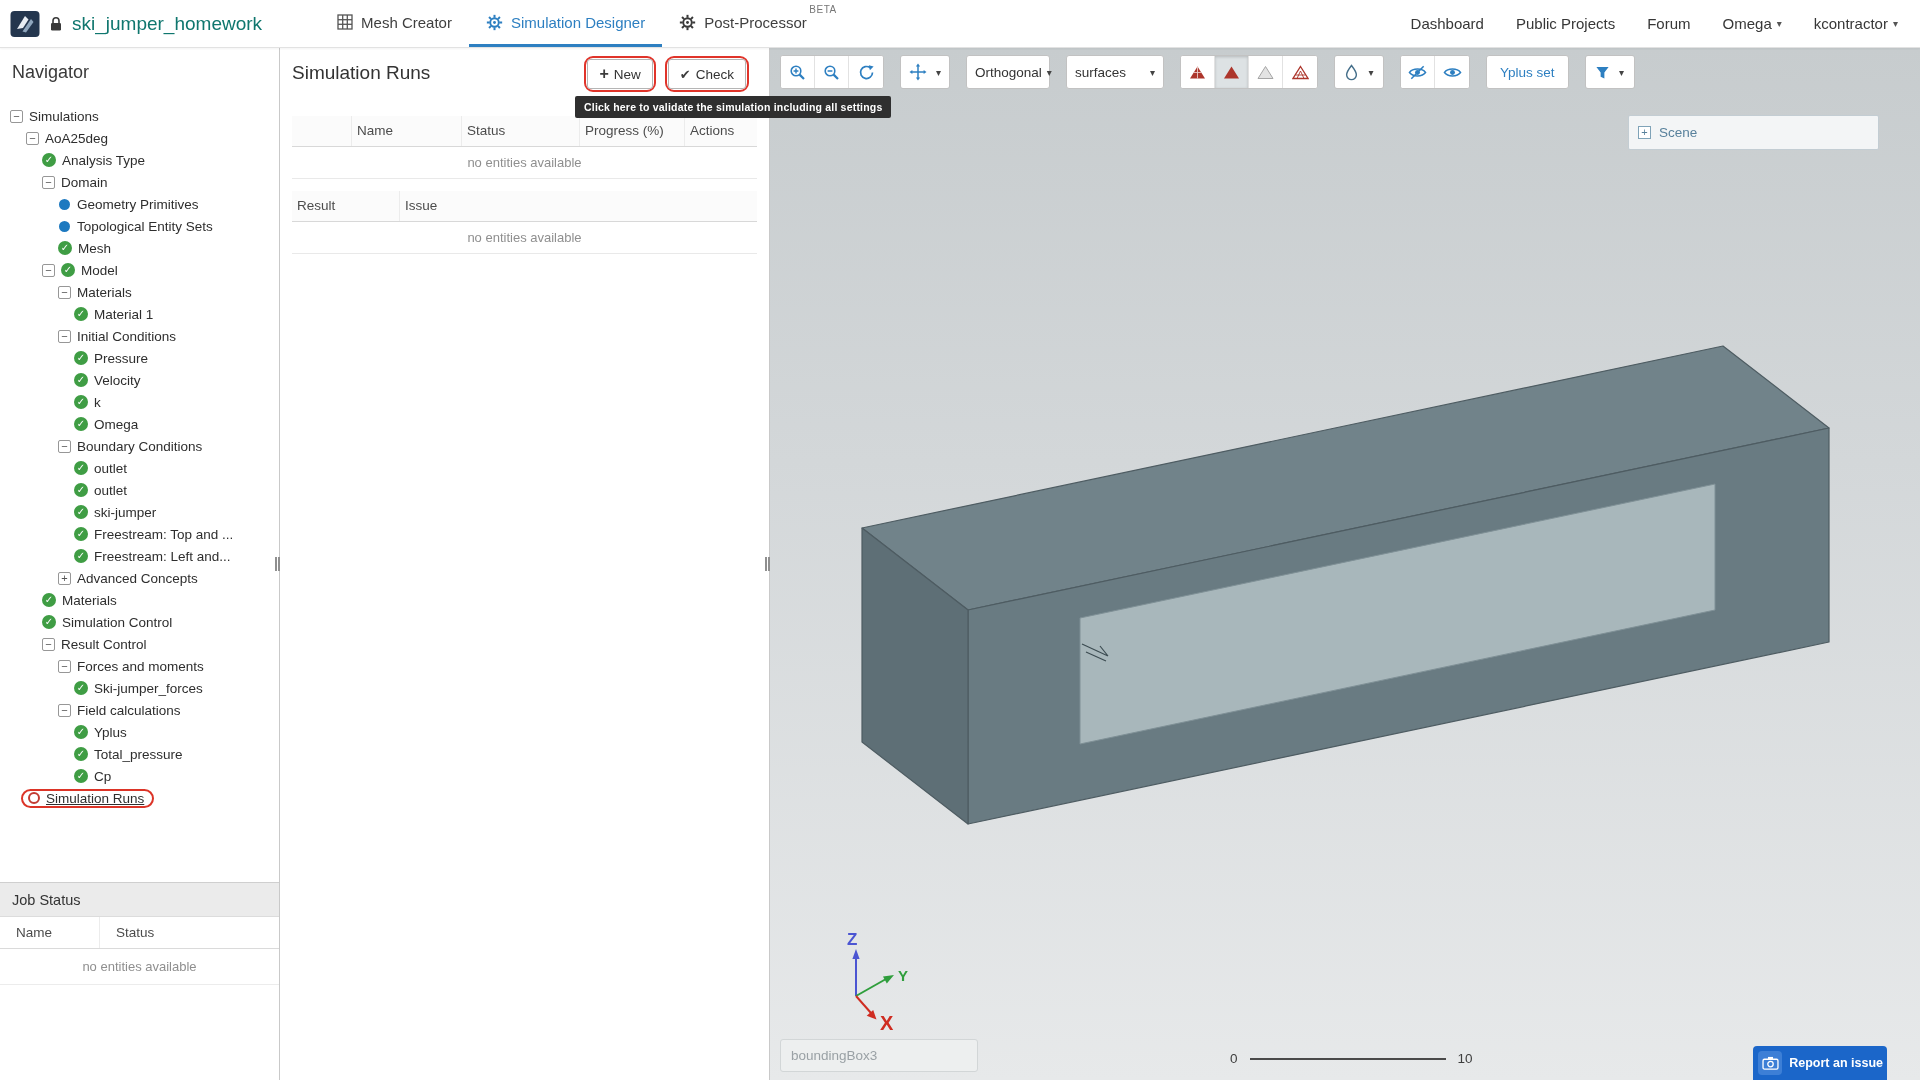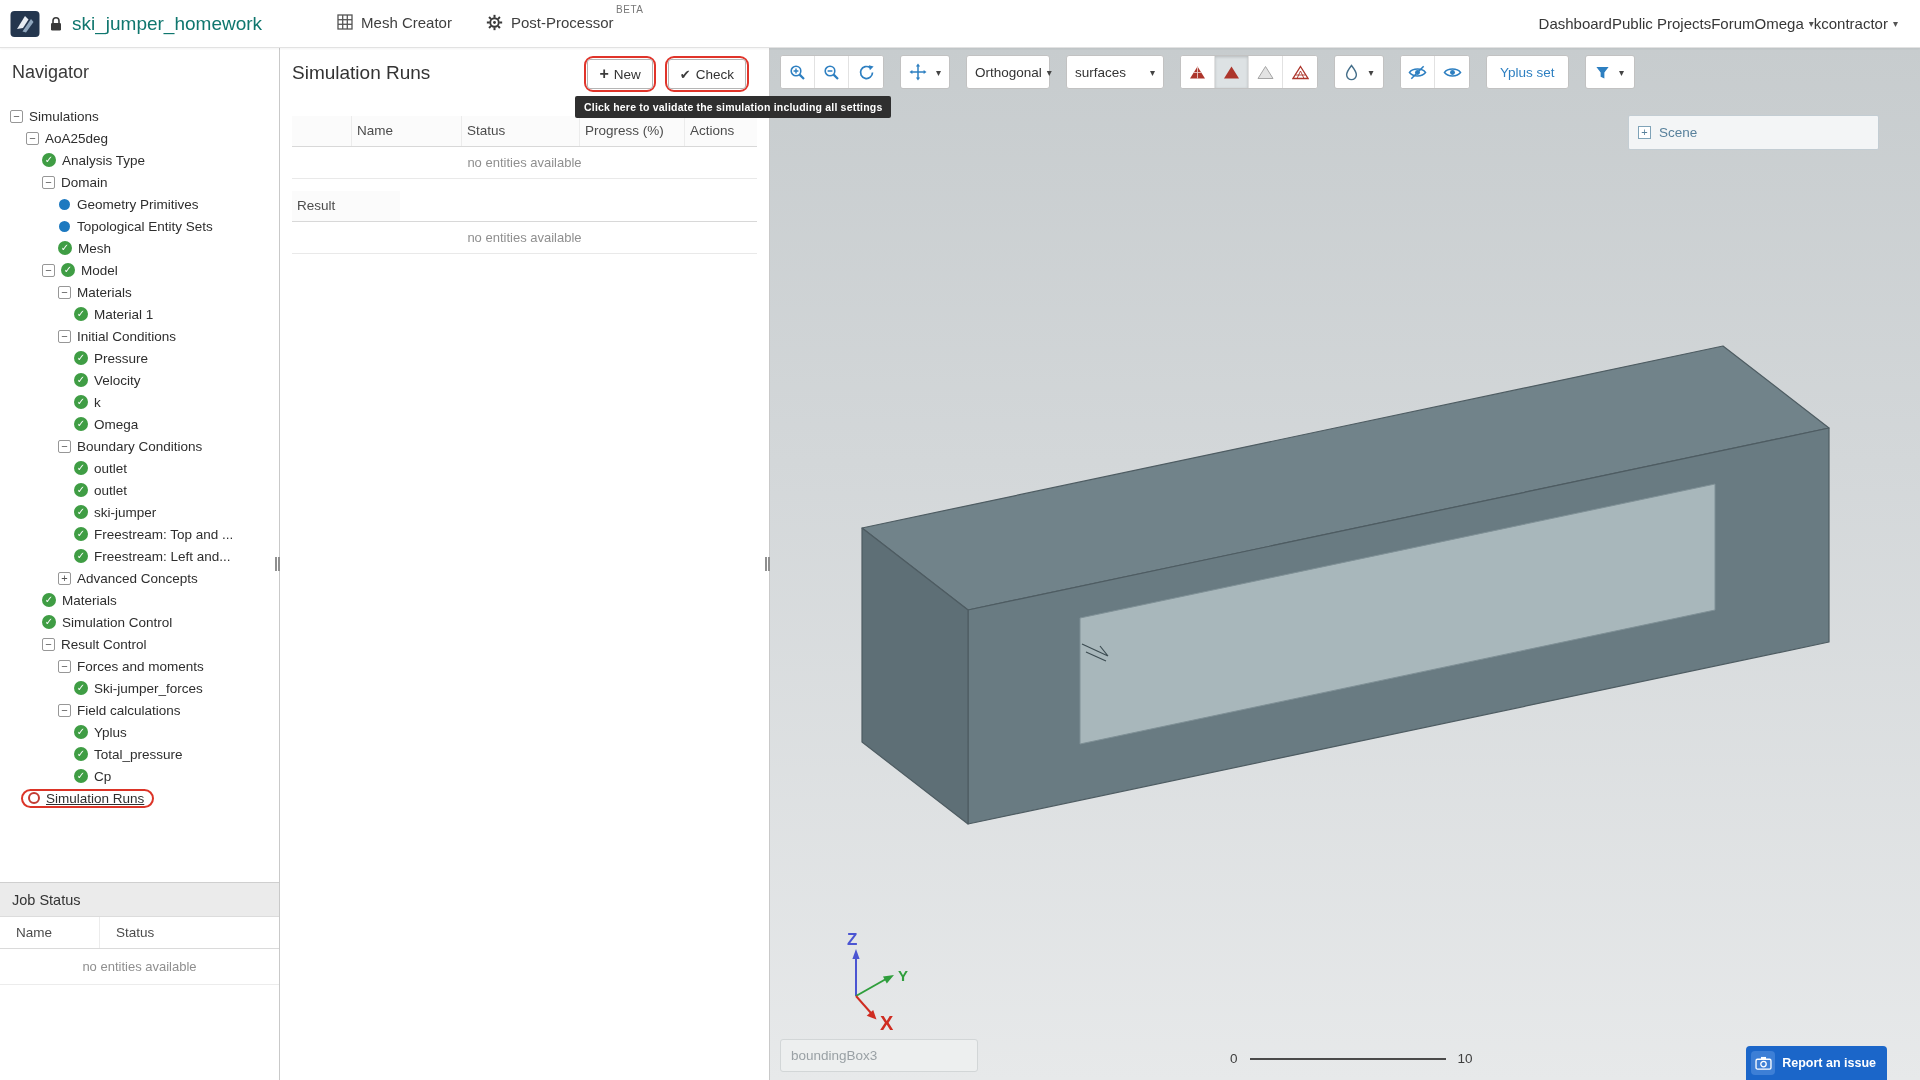--- a/index.html
+++ b/index.html
@@ -8,21 +8,21 @@
 
 .topbar{position:absolute;top:0;left:0;right:0;height:48px;background:#fff;border-bottom:1px solid #e2e2e2;display:flex;align-items:stretch;z-index:30;box-shadow:0 1px 2px rgba(0,0,0,.05)}
 .tb-left{display:flex;align-items:center;gap:9px;margin-left:10px}
 .proj-title{font-size:19px;color:#0f766e;white-space:nowrap}
 .tb-tabs{display:flex;margin-left:58px}
 .tb-tab{position:relative;display:flex;align-items:center;gap:8px;padding:0 17px;font-size:15px;color:#3f3f3f;border-bottom:3px solid transparent;cursor:pointer;white-space:nowrap}
 .tb-tab.active{color:#2d7fc1;border-bottom-color:#2d7fc1}
 .tb-tab .tb-ic{display:flex;align-items:center}
 .tb-tab.pp{padding-right:34px}
 .beta{position:absolute;top:4px;right:4px;font-size:10px;color:#777;letter-spacing:.5px}
-.tb-links{margin-left:auto;display:flex;align-items:center;margin-right:22px;font-size:15px;color:#373737}
+.tb-links{margin-left:auto;display:flex;align-items:center;gap:32px;margin-right:22px;font-size:15px;color:#373737}
 .tb-link{cursor:pointer;white-space:nowrap;display:flex;align-items:center}
 .caret{font-size:10px;color:#555;margin-left:5px}
 
 
 .main{position:absolute;top:48px;left:0;right:0;bottom:0;display:flex}
 .navigator{width:280px;min-width:280px;background:#fff;border-right:1px solid #c9c9c9;position:relative;overflow:hidden}
 .runs-panel{width:490px;min-width:490px;background:#fff;border-right:1px solid #c9c9c9;position:relative;overflow:hidden}
 .viewport{flex:1;position:relative;overflow:hidden;background:linear-gradient(180deg,#c7ccce 0%,#d3d7d9 40%,#e7e9ea 100%)}
 
 
@@ -81,21 +81,21 @@
 .btn-createset{height:34px;display:flex;align-items:center;padding:0 13px;color:#2d7fc1;font-size:13.5px;background:#fff;border:1px solid #c2c2c2;border-radius:3px;cursor:pointer;white-space:nowrap}
 
 .scene-box{position:absolute;top:67px;right:41px;width:251px;height:35px;background:rgba(246,248,249,.93);border:1px solid #c3cdd3;border-radius:2px;display:flex;align-items:center;gap:8px;padding:0 9px;color:#58819c;font-size:13.5px;cursor:pointer;z-index:5}
 .scene-plus{width:13px;height:13px;min-width:13px;border:1px solid #7fa3b8;display:flex;align-items:center;justify-content:center;font-size:11px;line-height:1;color:#58819c;background:#fff}
 
 .scene3d{position:absolute;inset:0;width:100%;height:100%}
 .triad{position:absolute;left:30px;top:870px}
 .bbox-label{position:absolute;left:10px;bottom:8px;width:198px;height:33px;background:#edefef;border:1px solid #d2d6d7;border-radius:3px;line-height:31px;padding-left:10px;font-size:13.5px;color:#9aa1a5}
 .scalebar{position:absolute;left:460px;bottom:14px;display:flex;align-items:center;gap:12px;font-size:13.5px;color:#3e3e3e}
 .scalebar .bar{width:196px;border-top:2px solid #4a4a4a}
-.report-btn{position:absolute;right:33px;bottom:0;height:34px;background:#1b66c9;border-radius:4px 4px 0 0;display:flex;align-items:center;gap:7px;padding:0 11px 0 5px;cursor:pointer;z-index:6}
+.report-btn{position:absolute;right:33px;bottom:0;height:34px;background:#1b66c9;border-radius:4px 4px 0 0;display:flex;align-items:center;gap:7px;padding:0 4px 0 5px;cursor:pointer;z-index:6}
 .report-ic{width:24px;height:24px;border-radius:4px;background:#3d7fd6;display:flex;align-items:center;justify-content:center}
 .report-txt{color:#fff;font-size:12.5px;font-weight:bold;white-space:nowrap}
 </style>
 </head>
 <body>
 
 <header class="topbar">
   <div class="tb-left">
     <span style="display:flex">
       <svg width="30" height="28" viewBox="0 0 30 28">
@@ -120,20 +120,39 @@
               <rect x="1" y="1" width="14" height="14"></rect>
               <line x1="5.7" y1="1" x2="5.7" y2="15"></line>
               <line x1="10.3" y1="1" x2="10.3" y2="15"></line>
               <line x1="1" y1="5.7" x2="15" y2="5.7"></line>
               <line x1="1" y1="10.3" x2="15" y2="10.3"></line>
             </g>
           </svg>
       </span>
       <span>Mesh Creator</span>
     </div>
+    <div class="tb-tab active">
+      <span class="tb-ic" style="color:#2d7fc1">
+        <svg width="17" height="17" viewBox="0 0 20 20">
+            <g stroke="currentColor" stroke-width="2.4">
+              <line x1="10" y1="1" x2="10" y2="4.4"></line>
+              <line x1="10" y1="15.6" x2="10" y2="19"></line>
+              <line x1="1" y1="10" x2="4.4" y2="10"></line>
+              <line x1="15.6" y1="10" x2="19" y2="10"></line>
+              <line x1="3.6" y1="3.6" x2="6" y2="6"></line>
+              <line x1="14" y1="14" x2="16.4" y2="16.4"></line>
+              <line x1="3.6" y1="16.4" x2="6" y2="14"></line>
+              <line x1="14" y1="6" x2="16.4" y2="3.6"></line>
+            </g>
+            <circle cx="10" cy="10" r="5" fill="none" stroke="currentColor" stroke-width="2.2"></circle>
+            <circle cx="10" cy="10" r="1.7" fill="currentColor"></circle>
+          </svg>
+      </span>
+      <span>Simulation Designer</span>
+    </div>
     <div class="tb-tab pp">
       <span class="tb-ic" style="color:#3a3a3a">
         <svg width="17" height="17" viewBox="0 0 20 20">
             <g stroke="currentColor" stroke-width="2.4">
               <line x1="10" y1="1" x2="10" y2="4.4"></line>
               <line x1="10" y1="15.6" x2="10" y2="19"></line>
               <line x1="1" y1="10" x2="4.4" y2="10"></line>
               <line x1="15.6" y1="10" x2="19" y2="10"></line>
               <line x1="3.6" y1="3.6" x2="6" y2="6"></line>
               <line x1="14" y1="14" x2="16.4" y2="16.4"></line>
@@ -404,20 +423,21 @@
         <div class="rt-cell">Status</div>
         <div class="rt-cell">Progress (%)</div>
         <div class="rt-cell">Actions</div>
       </div>
       <div class="rt-empty">no entities available</div>
     </div>
 
     <div class="rt">
       <div class="rt-head mc">
         <div class="rt-cell">Result</div>
+        <div class="rt-cell">Issue</div>
       </div>
       <div class="rt-empty">no entities available</div>
     </div>
   </section>
 
   <section class="viewport">
 
     <svg class="scene3d" viewBox="0 0 1150 1032" preserveAspectRatio="none">
       <g stroke="#4e5c62" stroke-width="1.2" stroke-linejoin="round">
         <polygon points="92,480 953,298 1059,380 198,562" fill="#71838a"></polygon>

